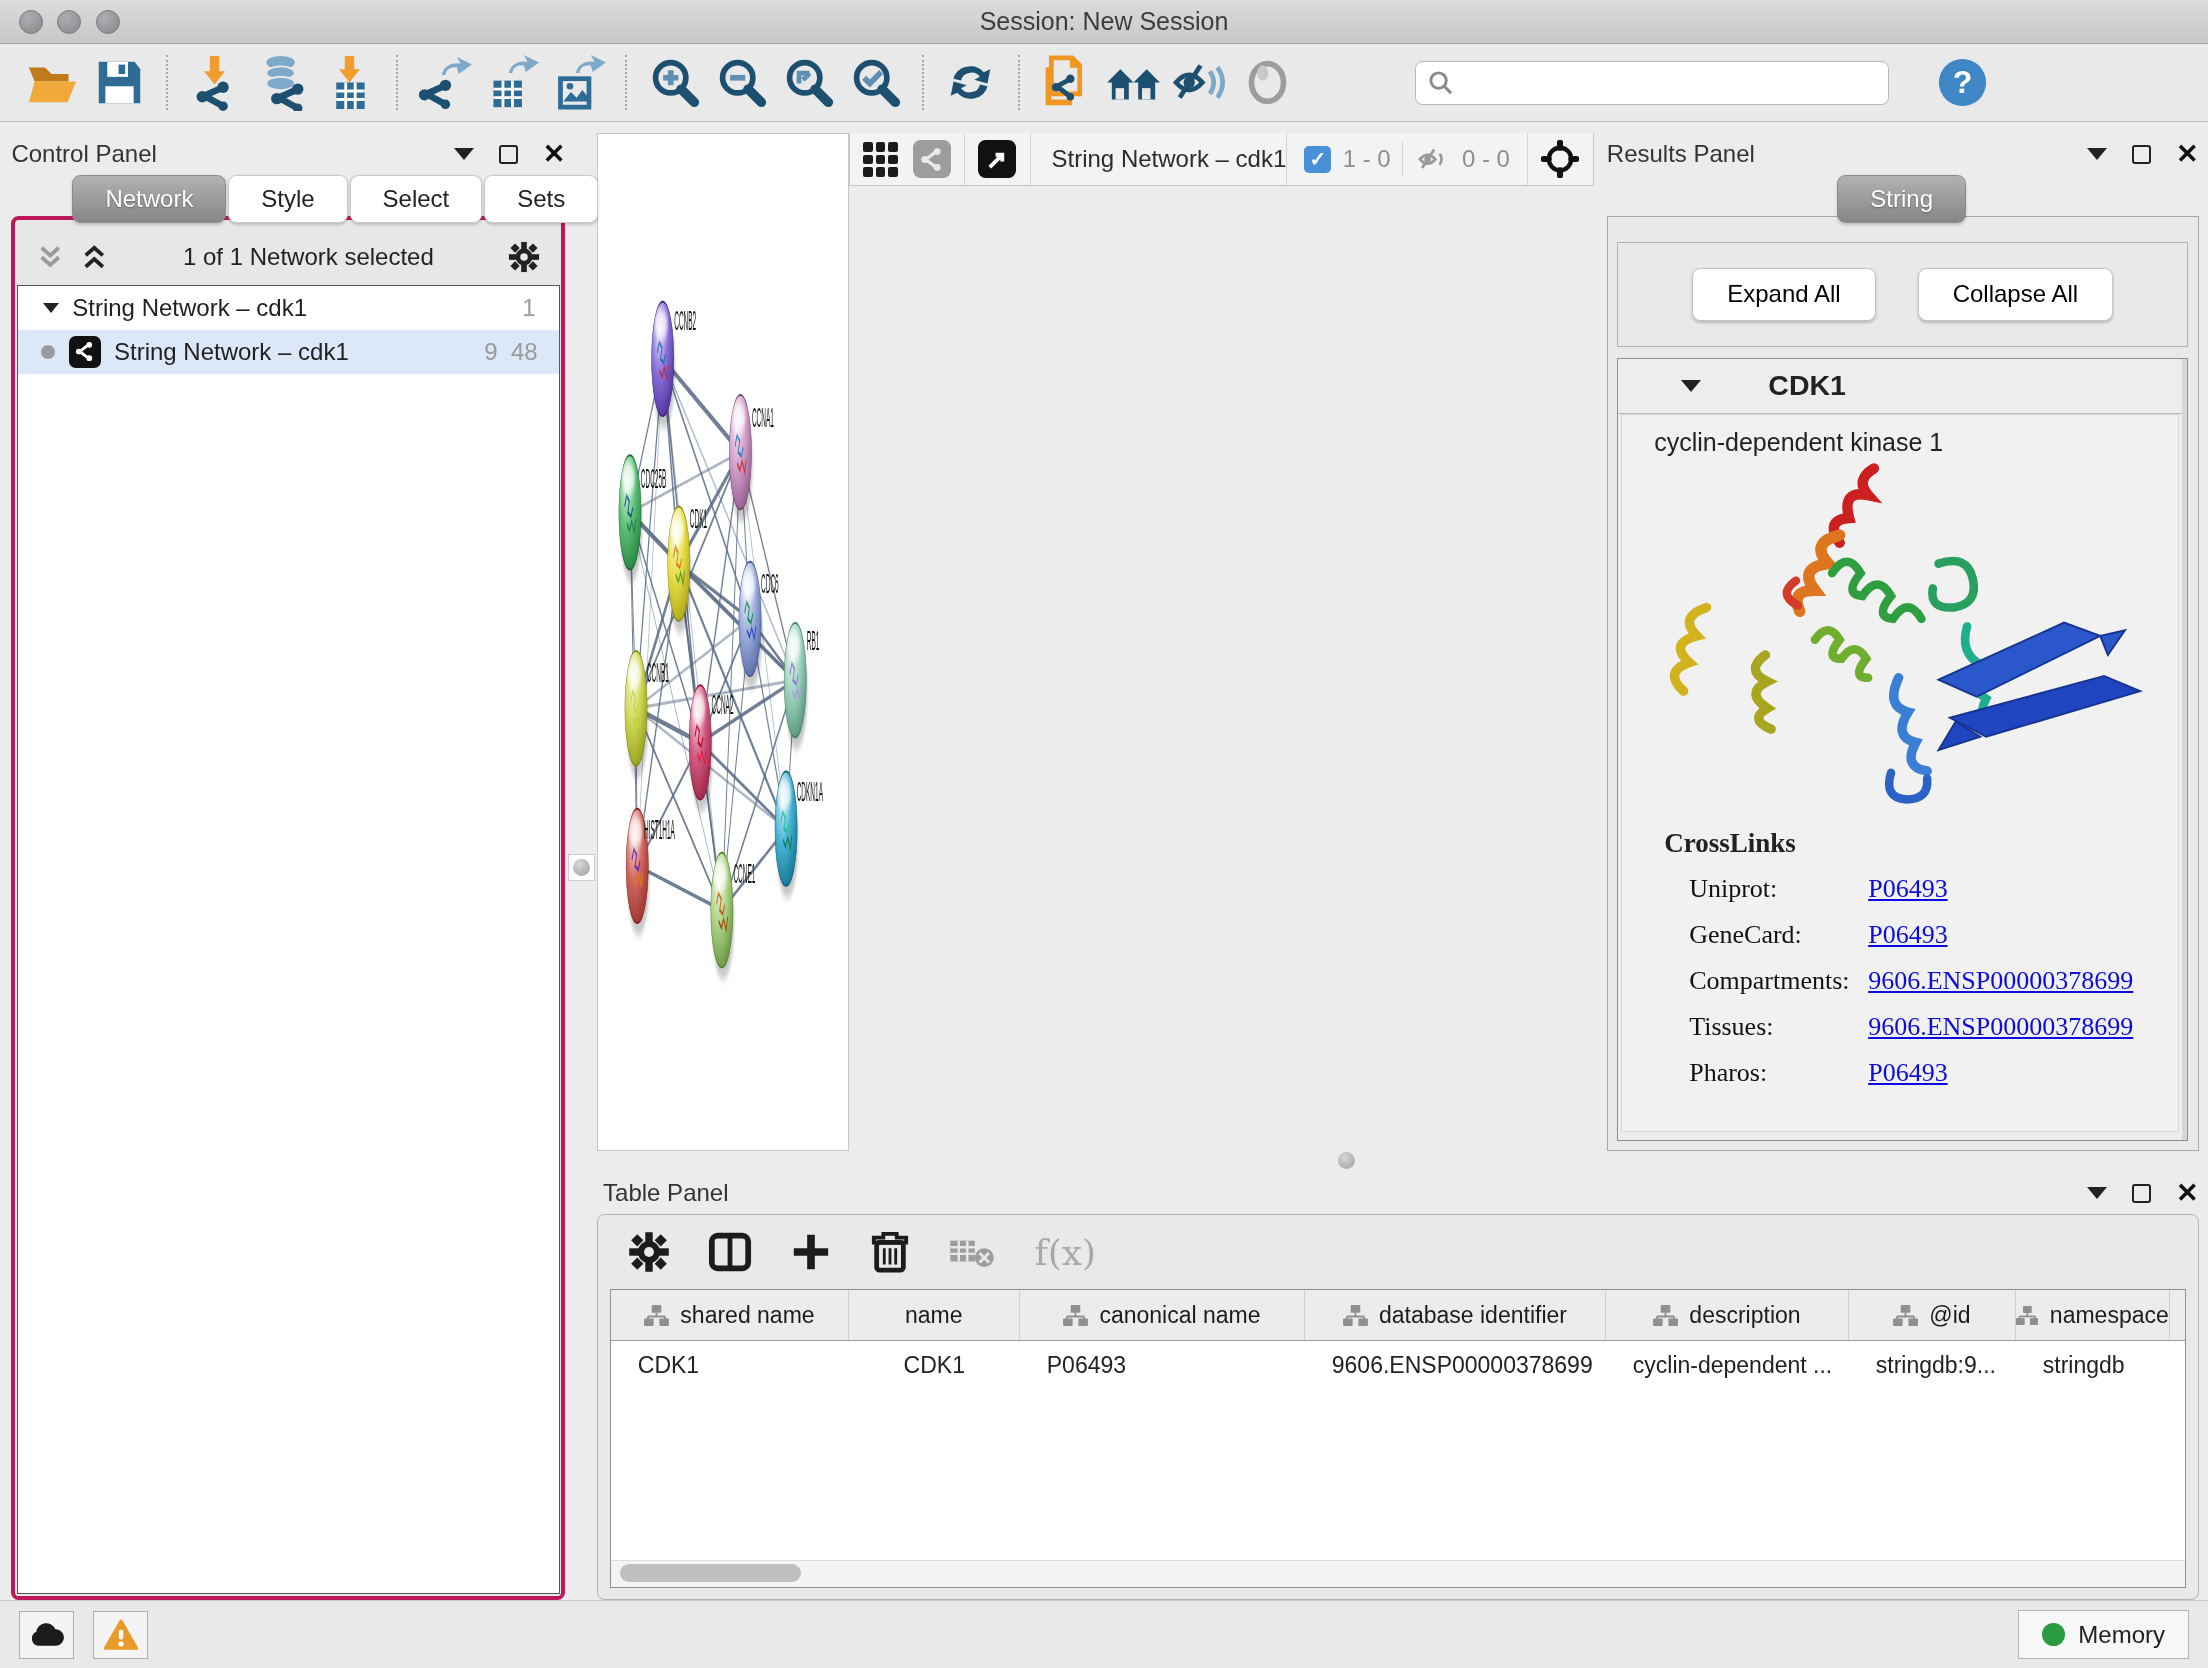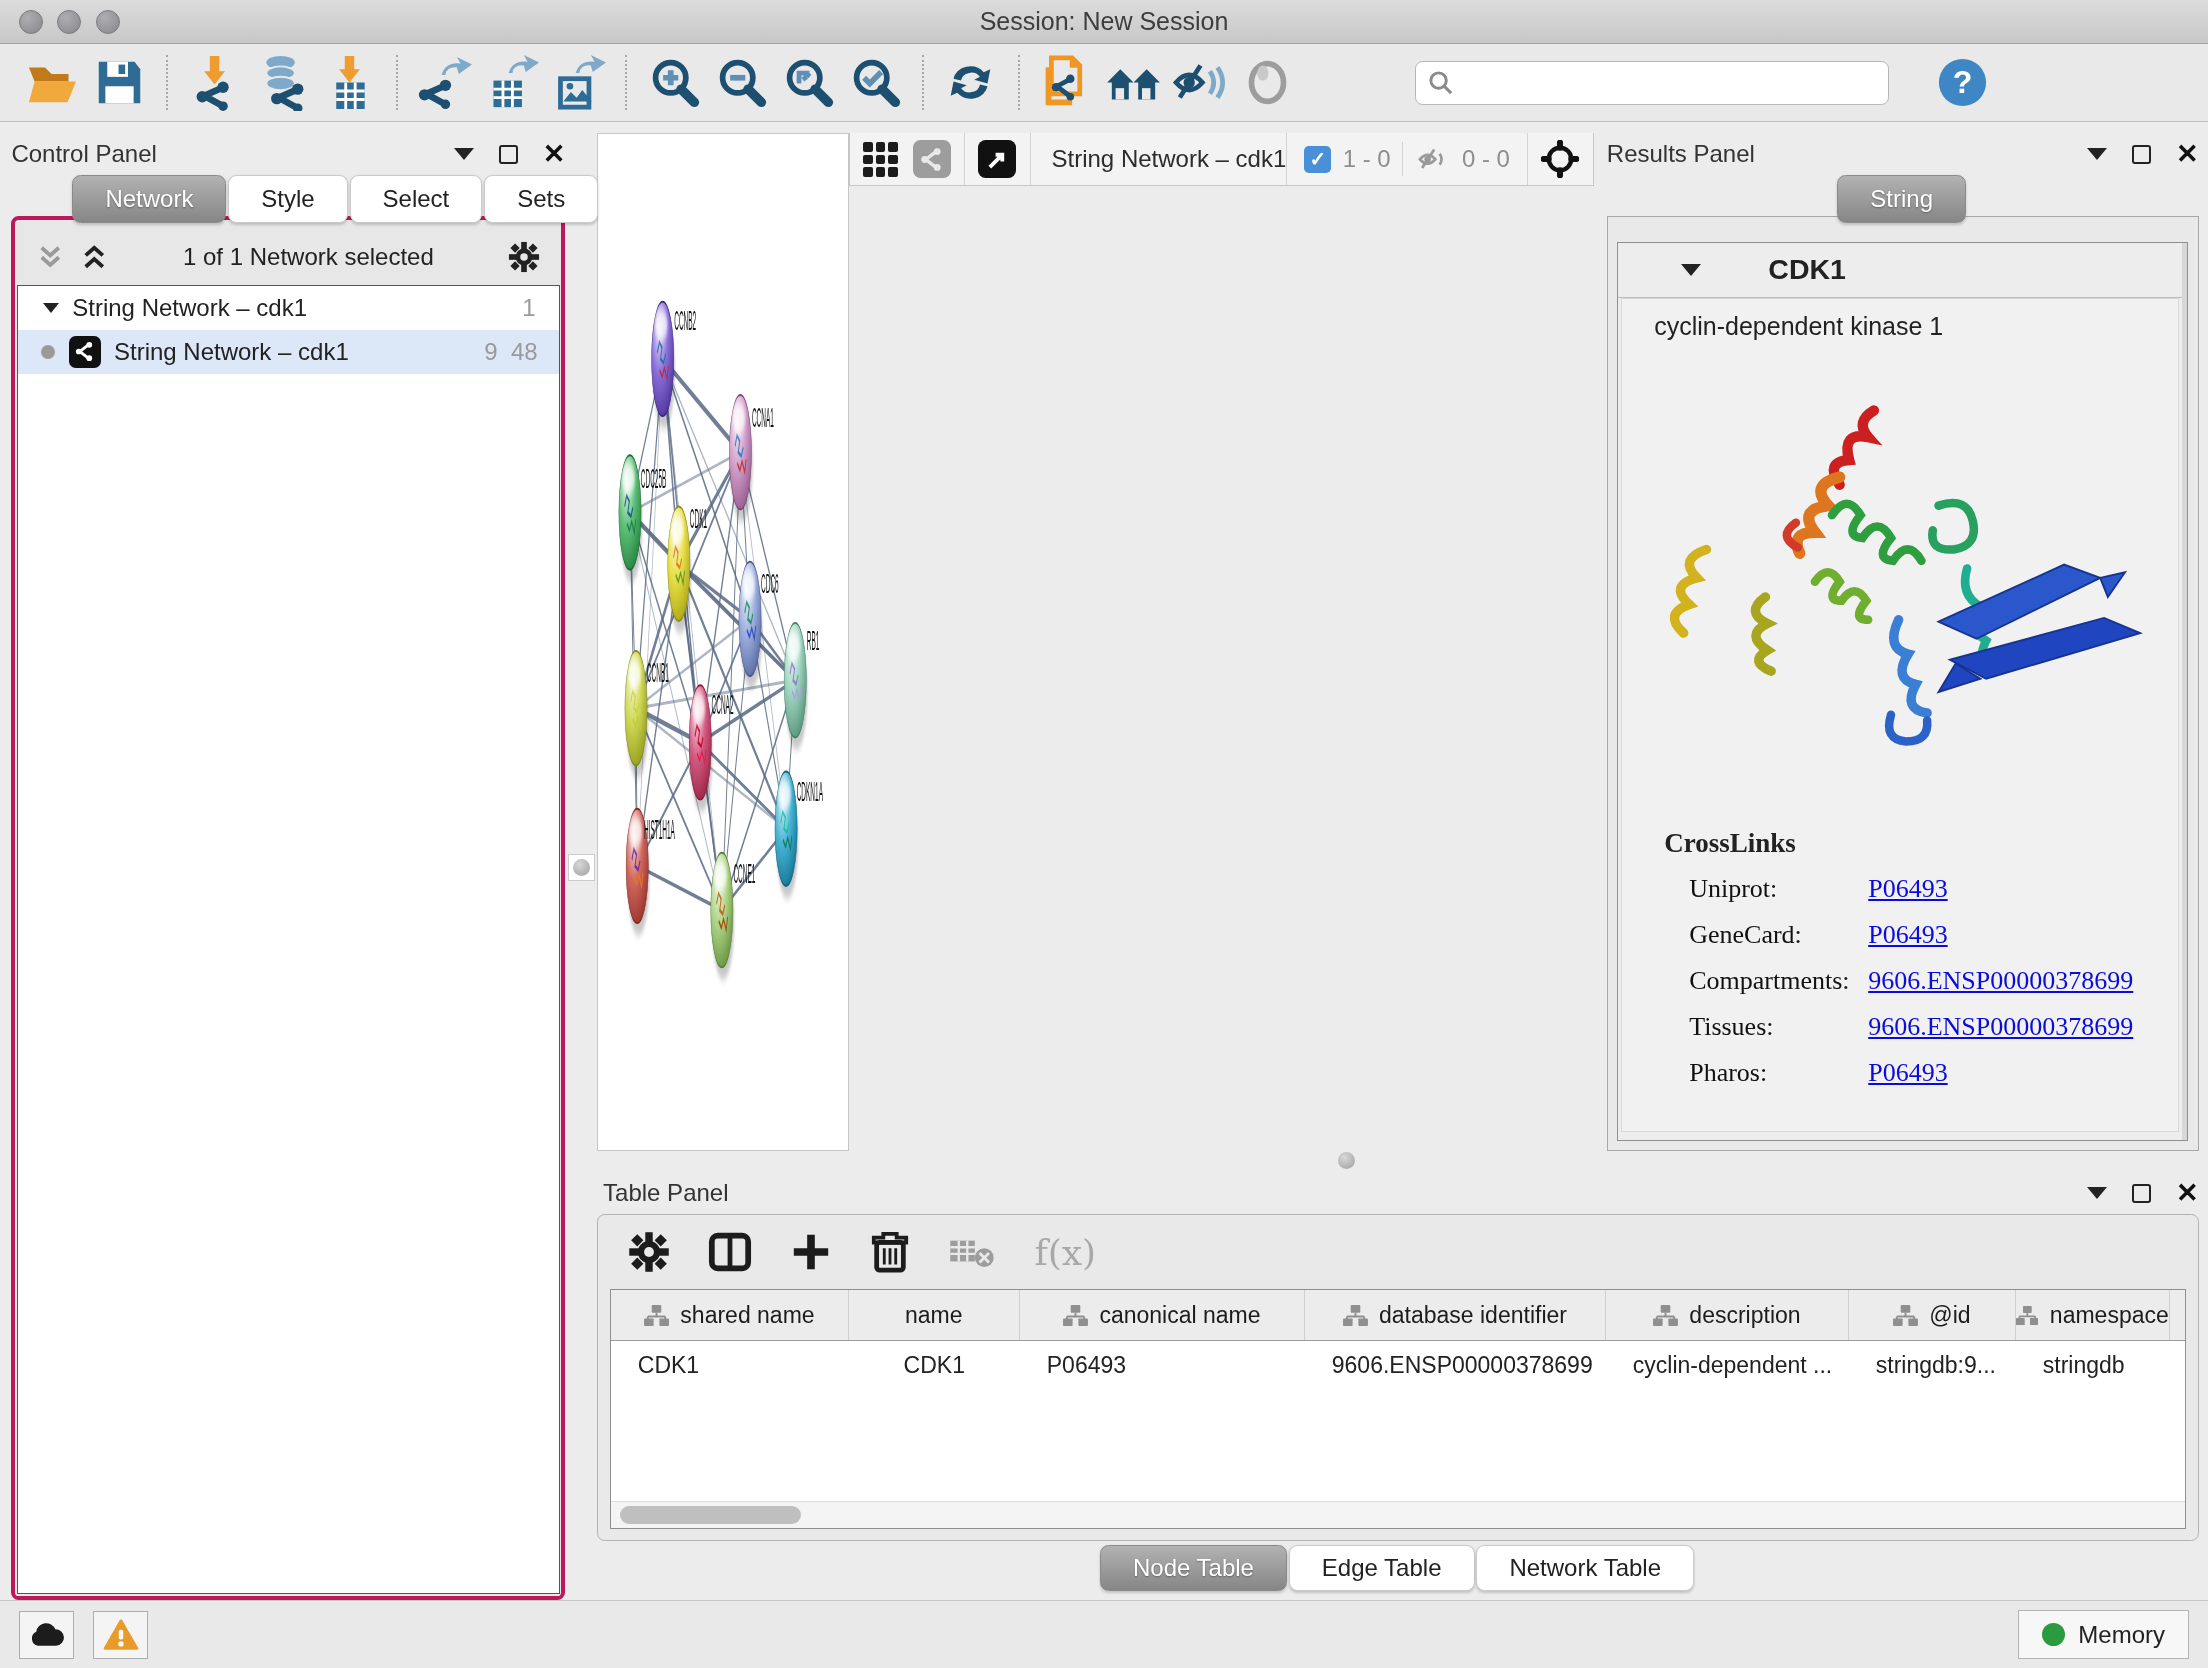--- a/index.html
+++ b/index.html
@@ -637,20 +637,24 @@
             <span class="panel-hicons">
               <span class="tri-down"></span>
               <span class="float-sq"></span>
               <span class="close-x">✕</span>
             </span>
           </div>
           <div class="tabrow rp-tabrow">
             <div class="tab sel">String</div>
           </div>
           <div class="rp-box">
+            <div class="rp-expand">
+              <button class="btn">Expand All</button>
+              <button class="btn">Collapse All</button>
+            </div>
             <div class="rp-sections">
               <div class="gene-header">
                 <span class="tri-down"></span>
                 <span class="gene-name">CDK1</span>
               </div>
               <div class="gene-body">
                 <div class="gene-desc">cyclin-dependent kinase 1</div>
                 <div class="protein-img">
                   <svg width="495" height="409" viewBox="0 0 520 430">
                     <g fill="none" stroke-linecap="round">
@@ -840,25 +844,20 @@
                 <div class="tp-cell" style="width: 167px;">stringdb:9...</div>
                 <div class="tp-cell" style="width: 154px;">stringdb</div>
               </div>
             <div class="tp-fill"></div>
             <div class="tp-scrollrow">
                 <div class="tp-thumb"></div>
               </div>
           </div>
           <div style="height:11.4px;flex:none;"></div>
         </div>
-        <div class="tp-tabs">
-          <div class="tab sel">Node Table</div>
-          <div class="tab">Edge Table</div>
-          <div class="tab">Network Table</div>
-        </div>
       </div>
     </div>
   </div>
 
   <div class="statusbar">
     <div class="sbtn">
       <svg width="38" height="28.5" viewBox="0 0 46 32">
           <path d="M12 30 a9 9 0 0 1 -2 -17 a12 12 0 0 1 23 -3 a8 8 0 0 1 1 20 z" fill="#1c1c1c"></path>
         </svg>
     </div>

